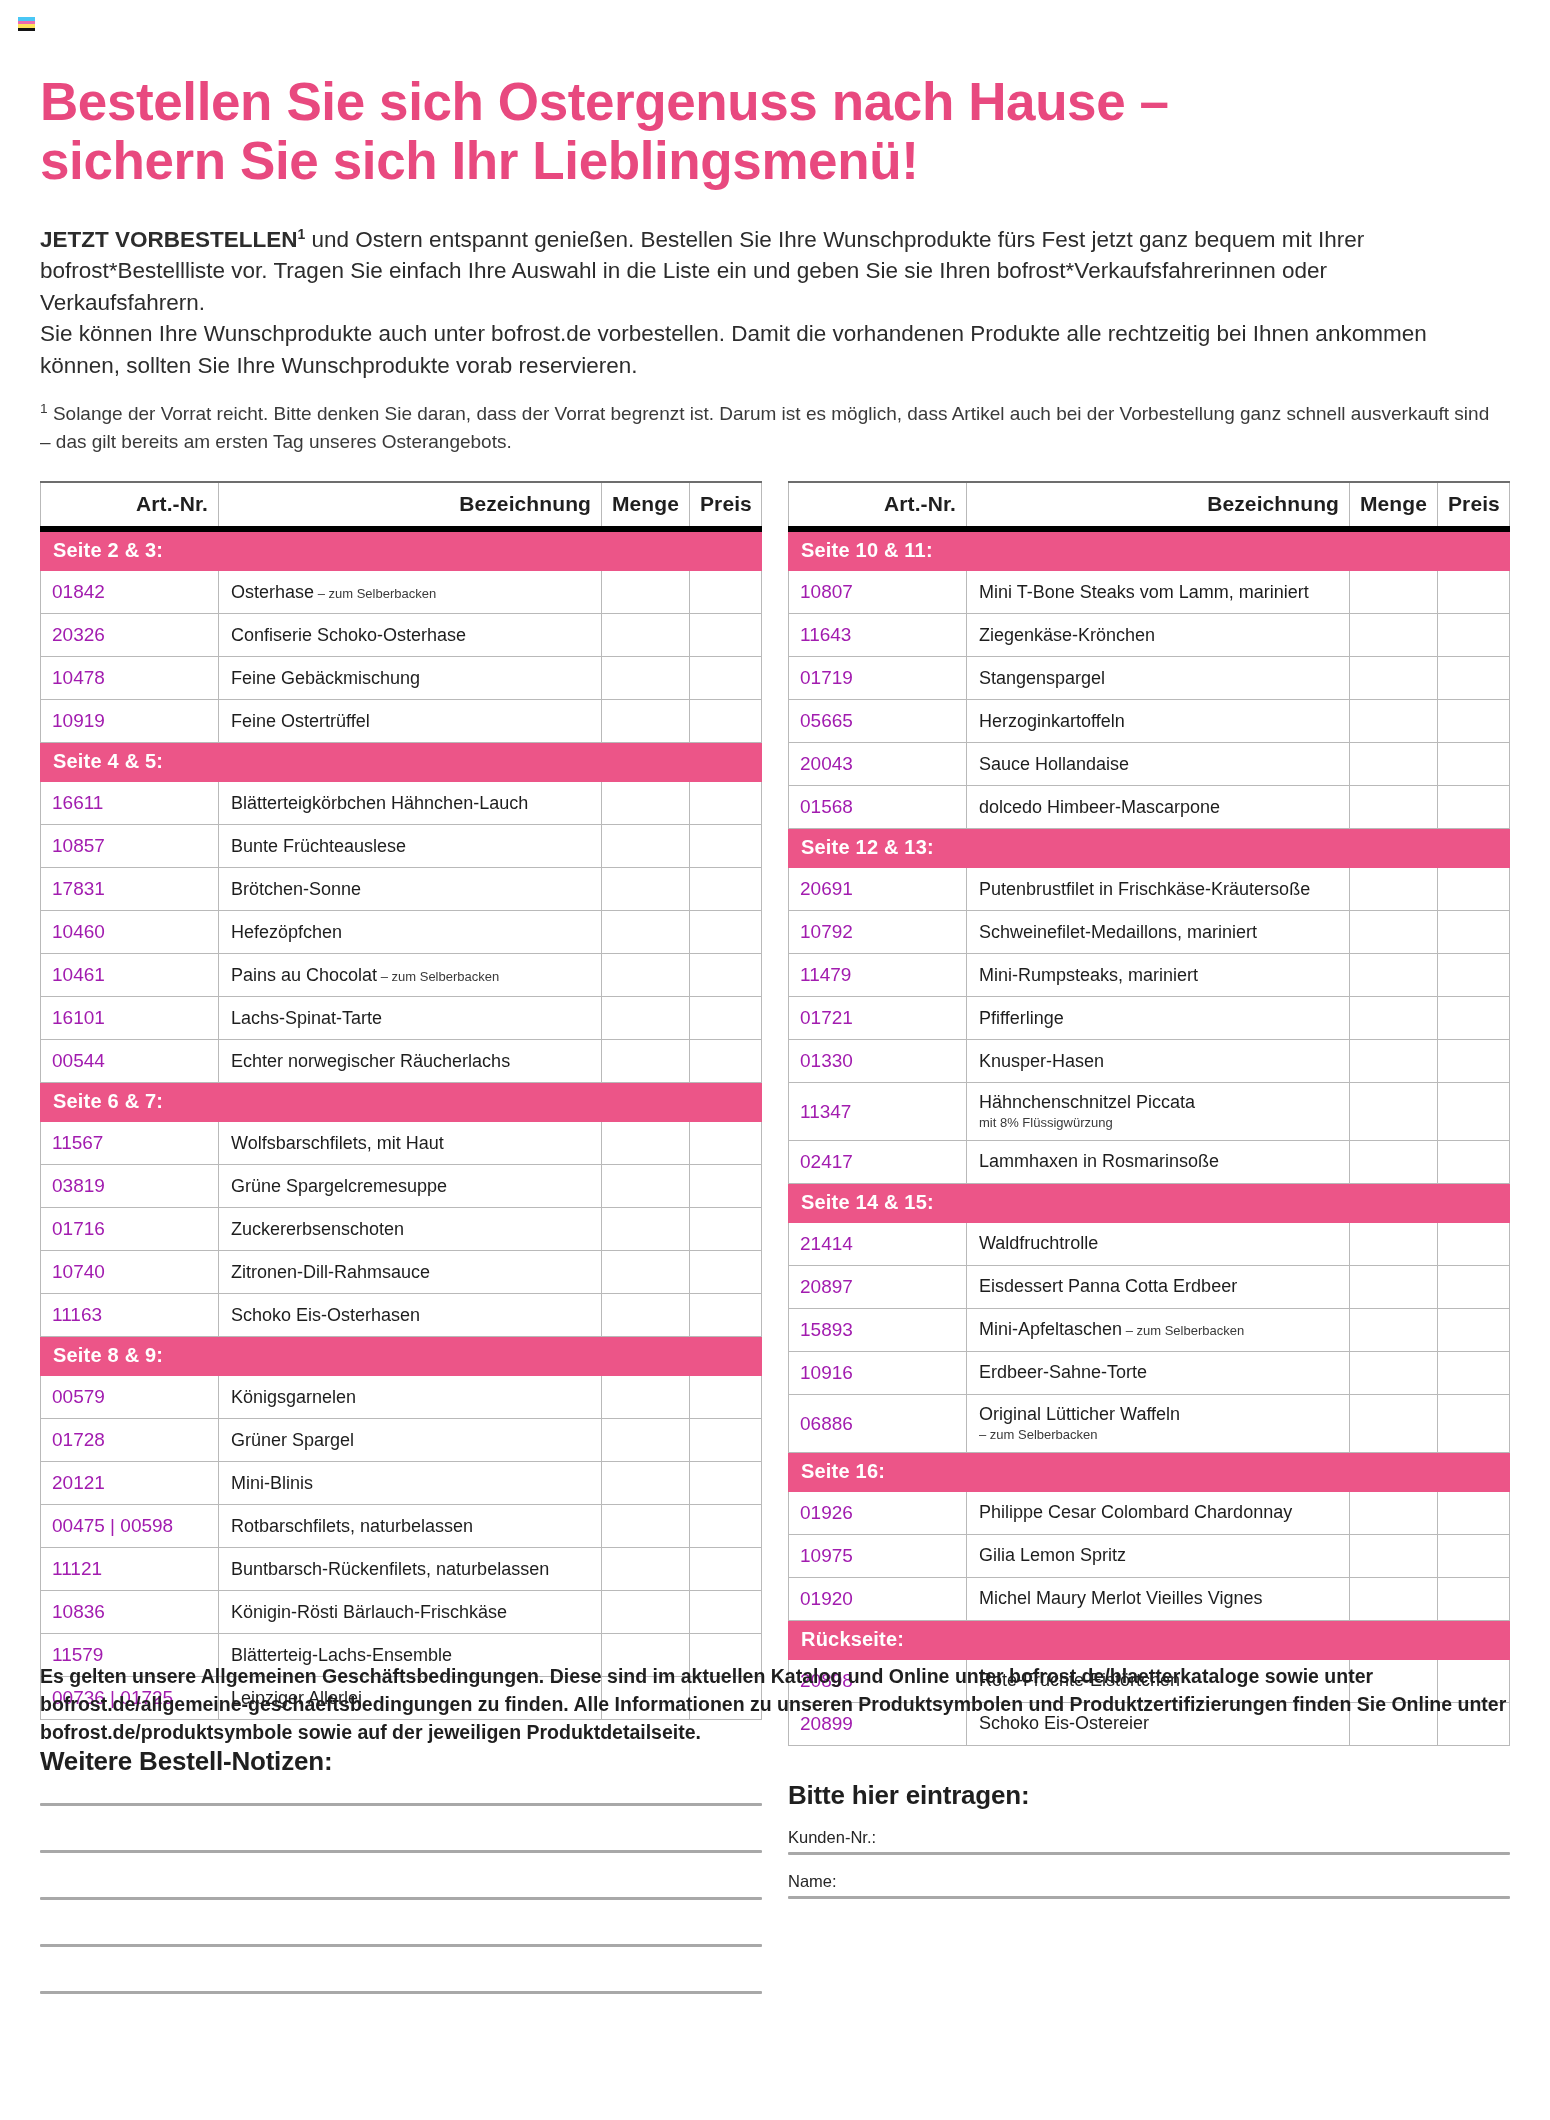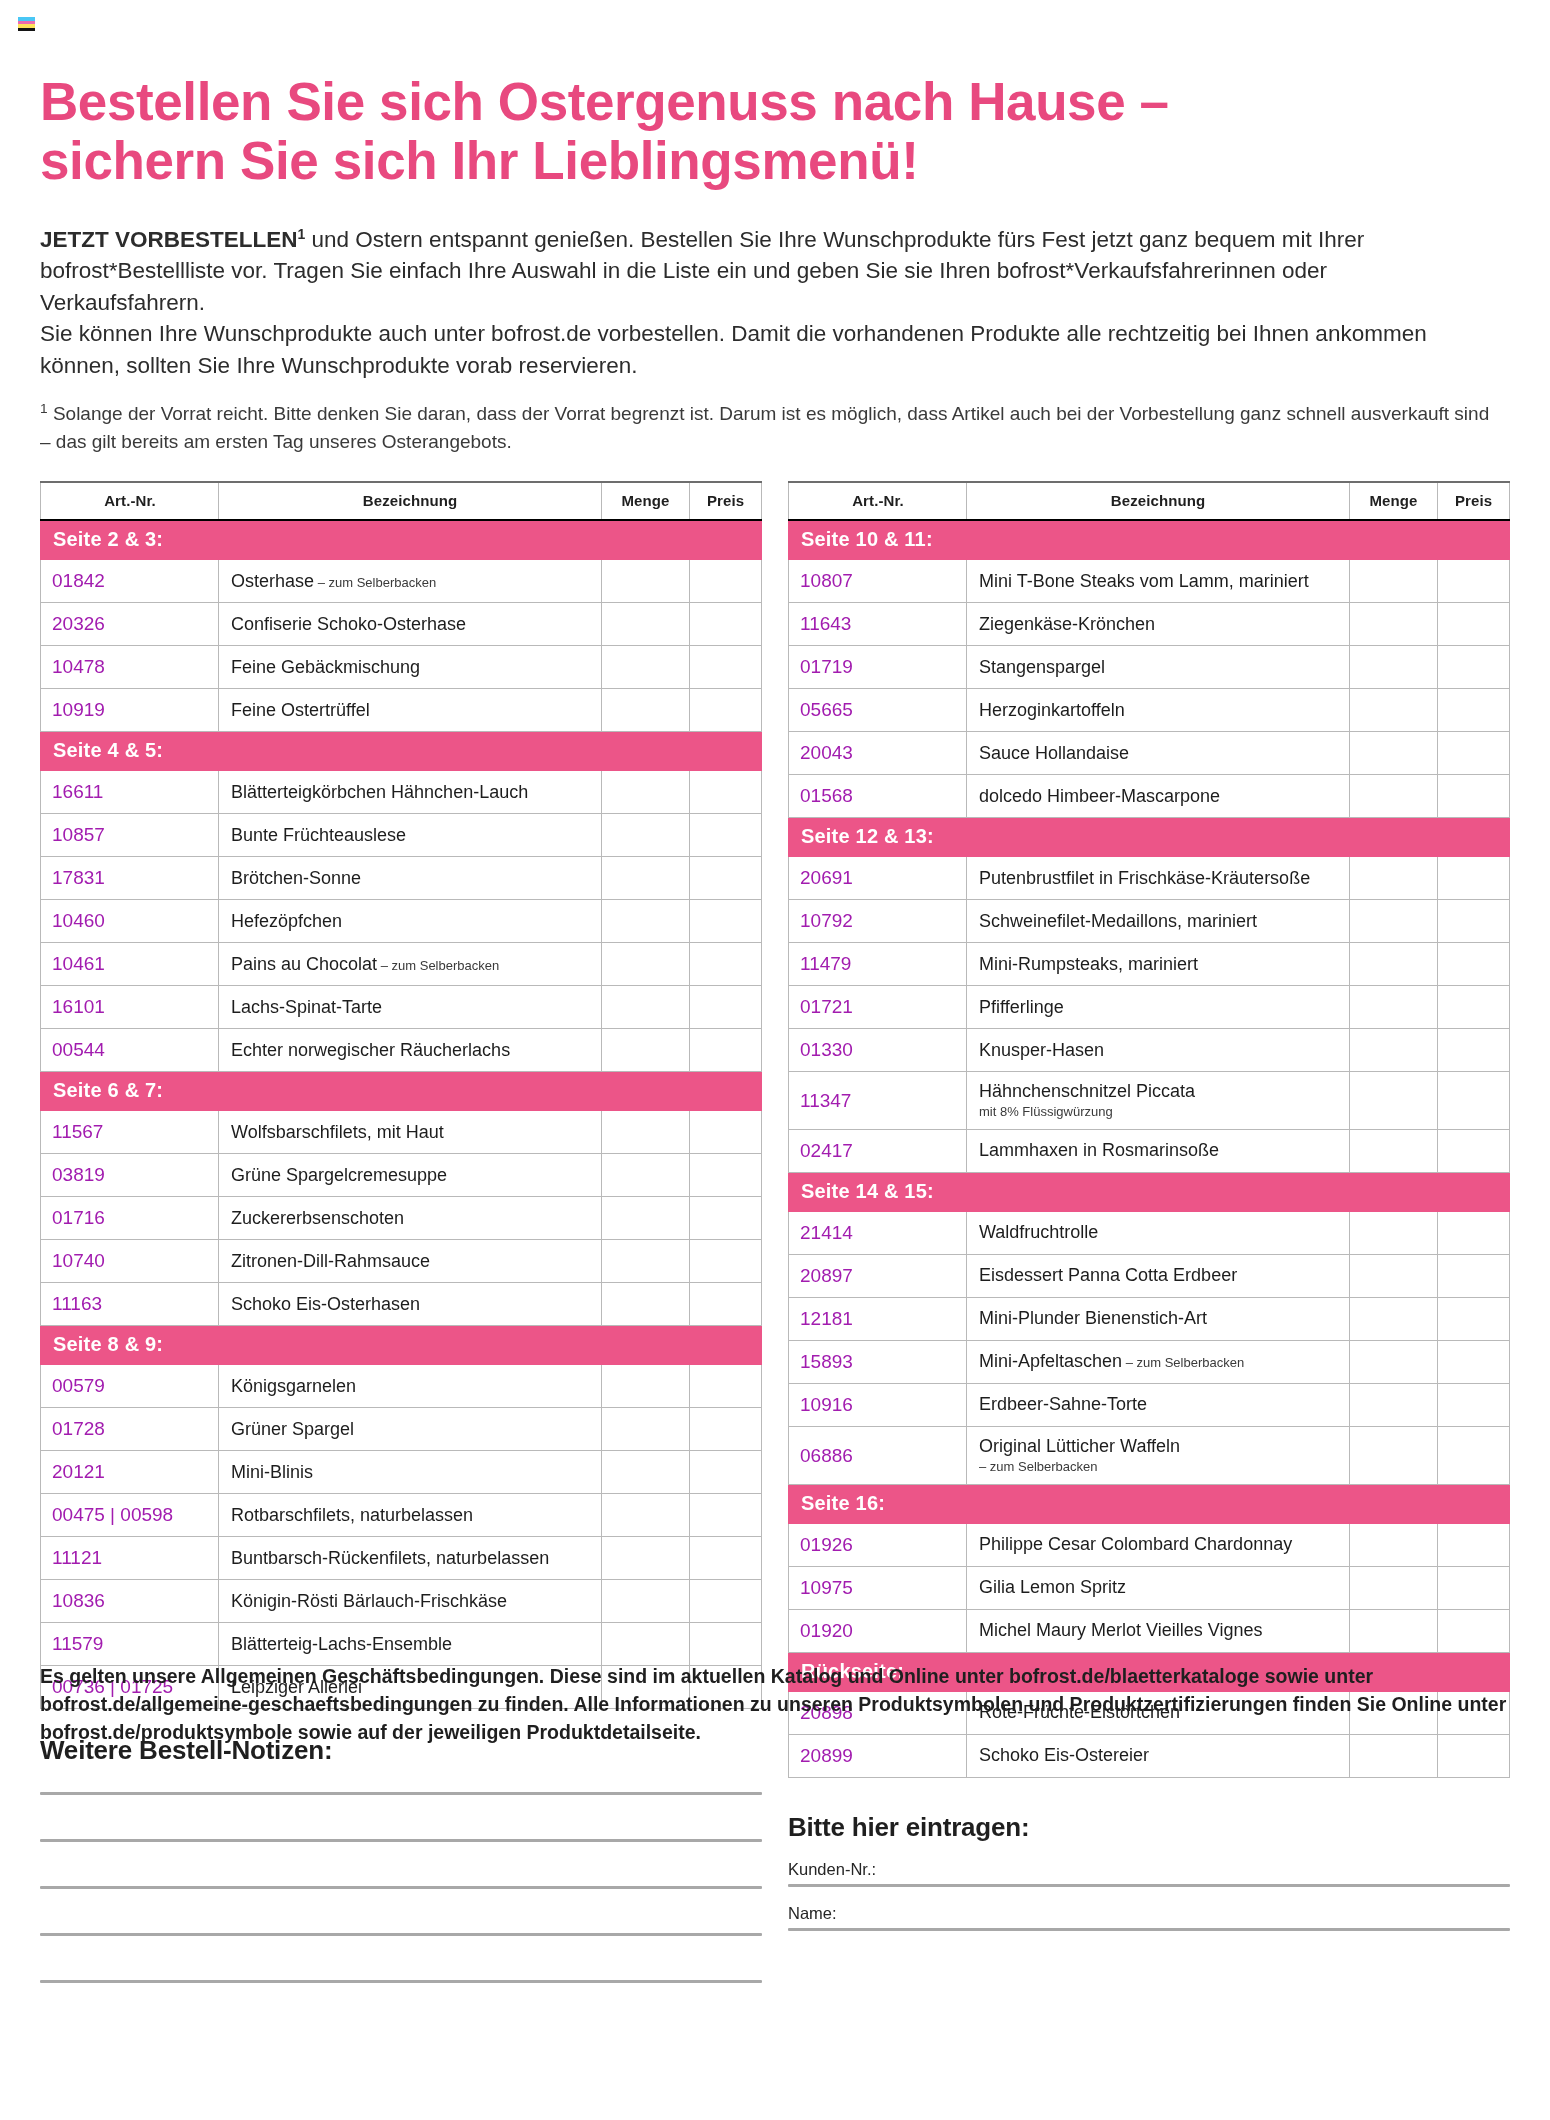--- a/index.html
+++ b/index.html
@@ -100,26 +100,26 @@
   table.order col.c-preis { width: 72px; }
 
   table.order th,
   table.order td {
     border: 1px solid #b9b9b9;
     padding: 0;
   }
   table.order thead th {
     background: #ffffff;
     font-weight: bold;
-    font-size: 15px;
-    text-align: center;
+    font-size: 21px;
+    text-align: right;
     padding: 9px 10px 10px 10px;
     color: #1f1f1f;
     border-top: 2px solid #6d6d6d;
-    border-bottom: 2px solid #000000;
+    border-bottom: 6px solid #000000;
     letter-spacing: 0.1px;
     white-space: nowrap;
   }
   table.order thead th.art { padding-left: 11px; }
 
   tr.section-row td {
     background: #ec5588;
     color: #ffffff;
     font-weight: bold;
     font-size: 20px;
@@ -526,26 +526,20 @@
               <td class="fill"></td>
               <td class="fill"></td>
             </tr>
             <tr class="item-row">
               <td class="art">20897</td>
               <td class="bez"><span>Eisdessert Panna Cotta Erdbeer</span></td>
               <td class="fill"></td>
               <td class="fill"></td>
             </tr>
             <tr class="item-row">
-              <td class="art">12181</td>
-              <td class="bez"><span>Mini-Plunder Bienenstich-Art</span></td>
-              <td class="fill"></td>
-              <td class="fill"></td>
-            </tr>
-            <tr class="item-row">
               <td class="art">15893</td>
               <td class="bez"><span>Mini-Apfeltaschen</span><span class="sub"> – zum Selberbacken</span></td>
               <td class="fill"></td>
               <td class="fill"></td>
             </tr>
             <tr class="item-row">
               <td class="art">10916</td>
               <td class="bez"><span>Erdbeer-Sahne-Torte</span></td>
               <td class="fill"></td>
               <td class="fill"></td>

